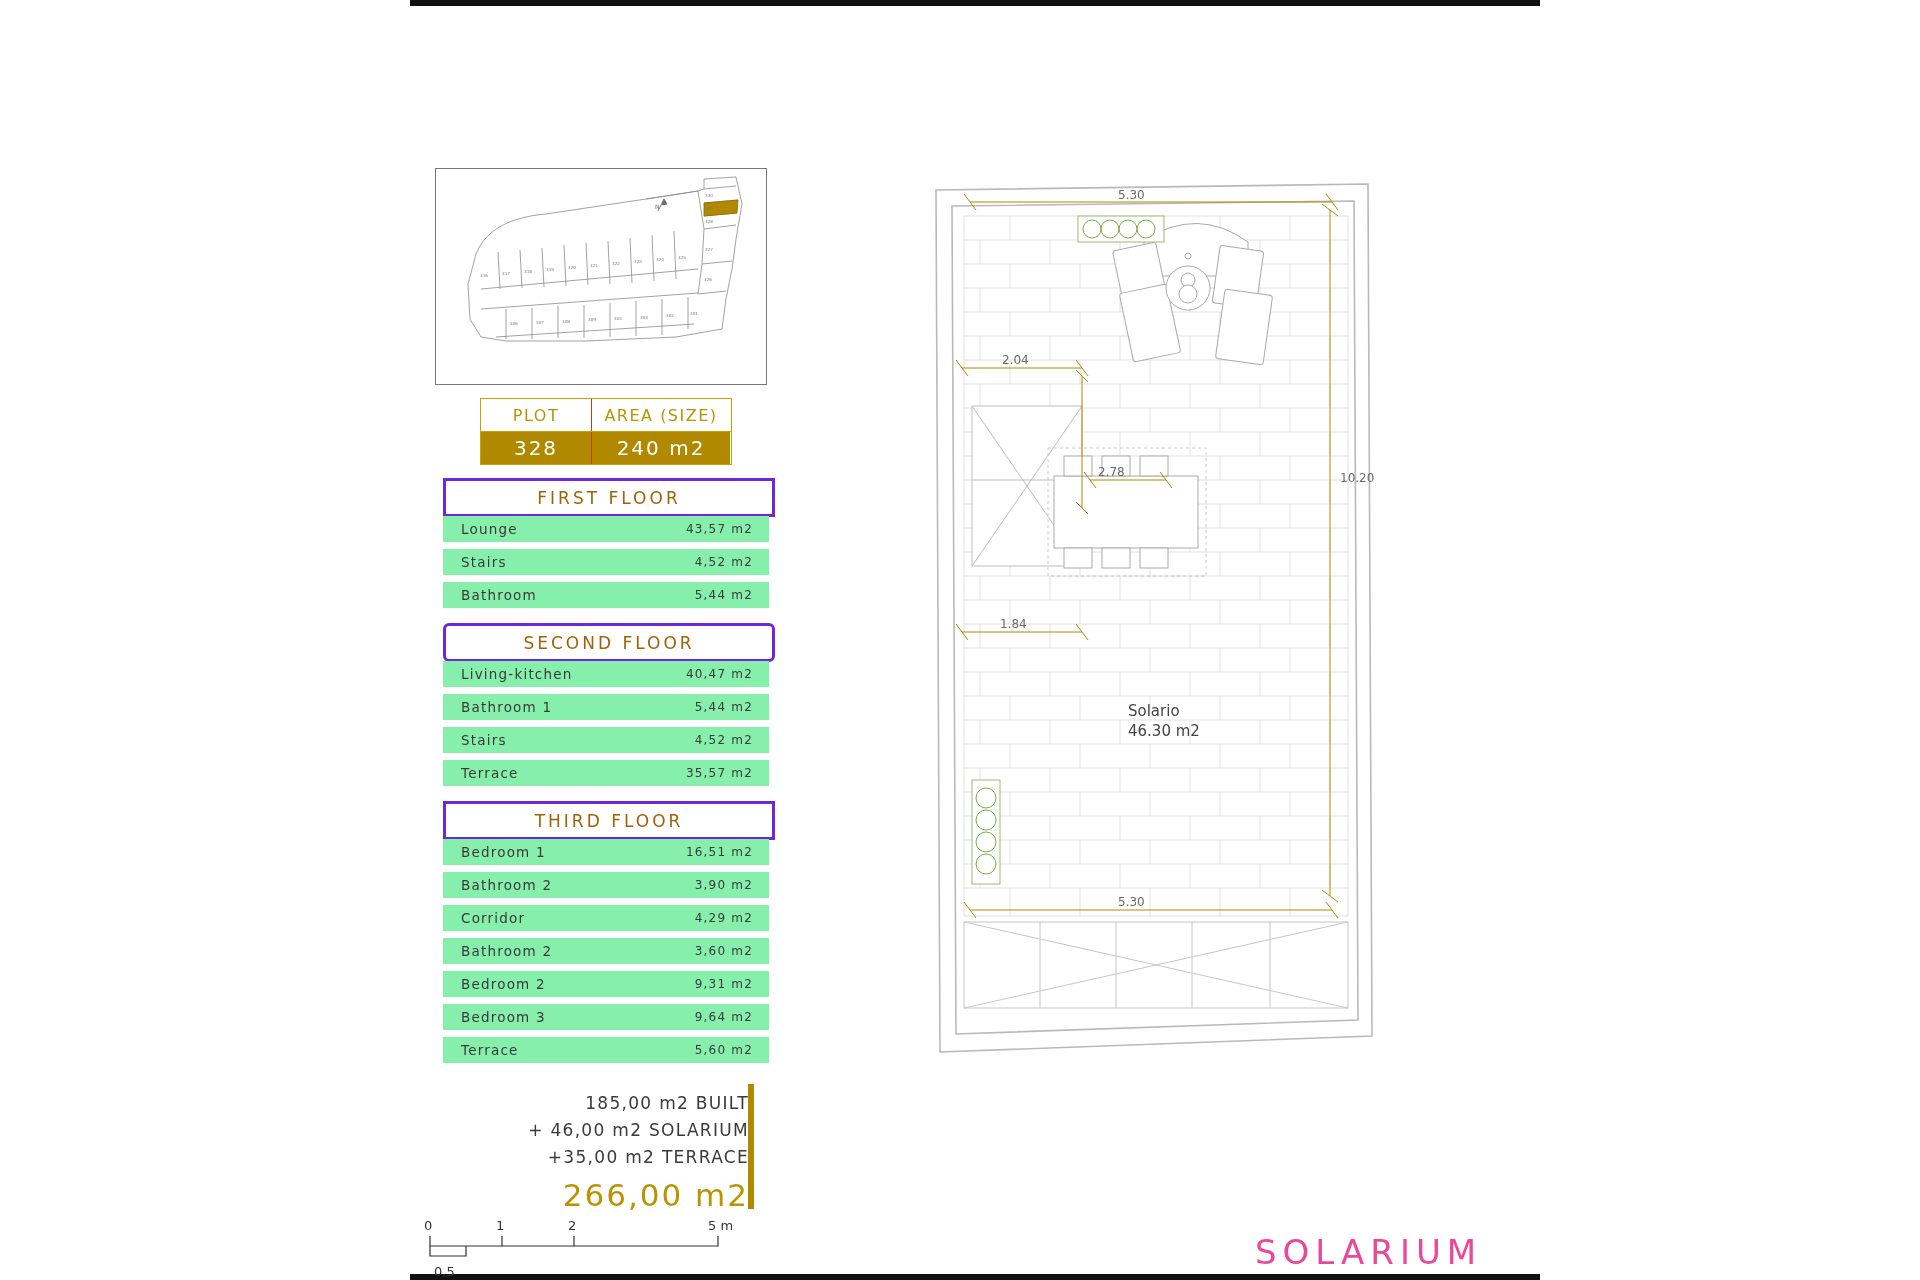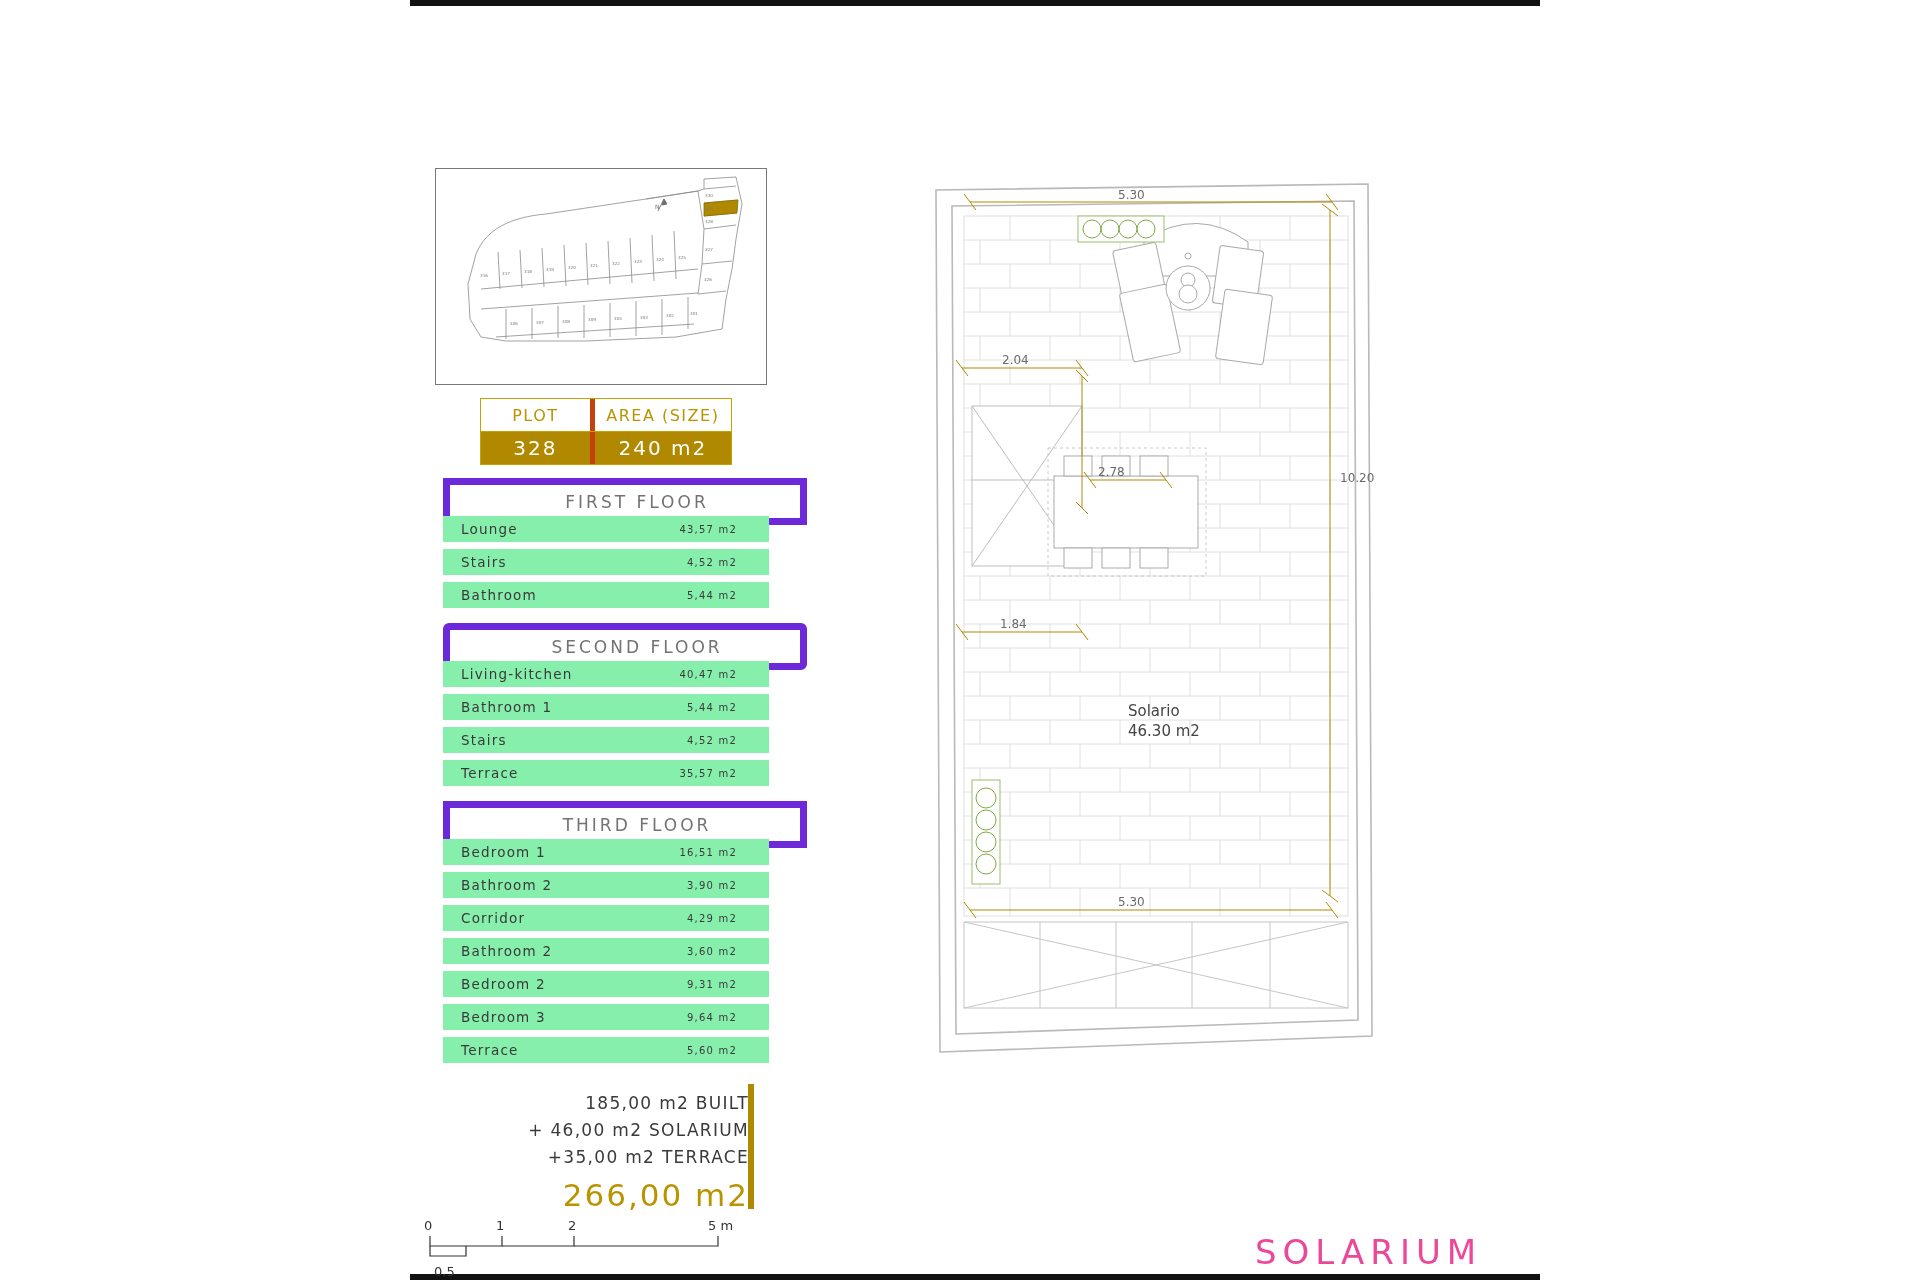--- a/index.html
+++ b/index.html
@@ -21,37 +21,37 @@
   .plottable{
     position:absolute;left:480px;top:398px;width:250px;height:65px;
     border:1px solid #c6a300;
   }
   .plottable .row{display:flex;height:32px;}
   .plottable .row.head{border-bottom:1px solid #c6a300;}
   .plottable .cell{
     display:flex;align-items:center;justify-content:center;
     font-size:16px;letter-spacing:1.5px;color:#b99400;
   }
-  .plottable .c1{width:110px;border-right:5px solid #c2410c;}
+  .plottable .c1{width:110px;border-right:1px solid #c2410c;}
   .plottable .c2{width:138px;text-align:right;}
   .plottable .row.val .cell{color:#fff;font-size:20px;letter-spacing:2px;}
   .plottable .row.val .c1{background:#b08900;}
   .plottable .row.val .c2{background:#b08900;color:#fff;}
 
   .floorhead{
     position:absolute;left:443px;width:326px;height:33px;
-    border:7px solid #6d28d9;display:flex;align-items:center;justify-content:center;
-    font-size:17px;letter-spacing:3px;color:#737373;background:#fff;padding-left:24px;
+    border:3px solid #6d28d9;display:flex;align-items:center;justify-content:center;
+    font-size:17px;letter-spacing:3px;color:#a16207;background:#fff;
   }
   .rowline{
     position:absolute;left:443px;width:326px;height:26px;background:#86efac;
     display:flex;align-items:center;border-bottom:1px solid #fff;
   }
   .rowline .nm{position:absolute;left:18px;font-size:13.5px;color:#3a3a3a;letter-spacing:1.2px;}
-  .rowline .vl{position:absolute;right:32px;font-size:10px;color:#3a3a3a;letter-spacing:1.2px;}
+  .rowline .vl{position:absolute;right:16px;font-size:12px;color:#3a3a3a;letter-spacing:1.2px;}
 
   .totals{position:absolute;left:443px;top:1090px;width:326px;text-align:right;}
   .totals .tl{font-size:17px;color:#3a3a3a;letter-spacing:1.3px;line-height:27px;padding-right:20px;}
   .totals .big{font-size:31px;color:#b99400;letter-spacing:2px;padding-right:20px;margin-top:6px;}
   .totbar{position:absolute;left:748px;top:1084px;width:6px;height:125px;background:#b08900;}
 
   
   .scalewrap{position:absolute;left:418px;top:1218px;width:400px;height:50px;}
   .scalewrap .lbl{position:absolute;font-size:13px;color:#333;}
 

